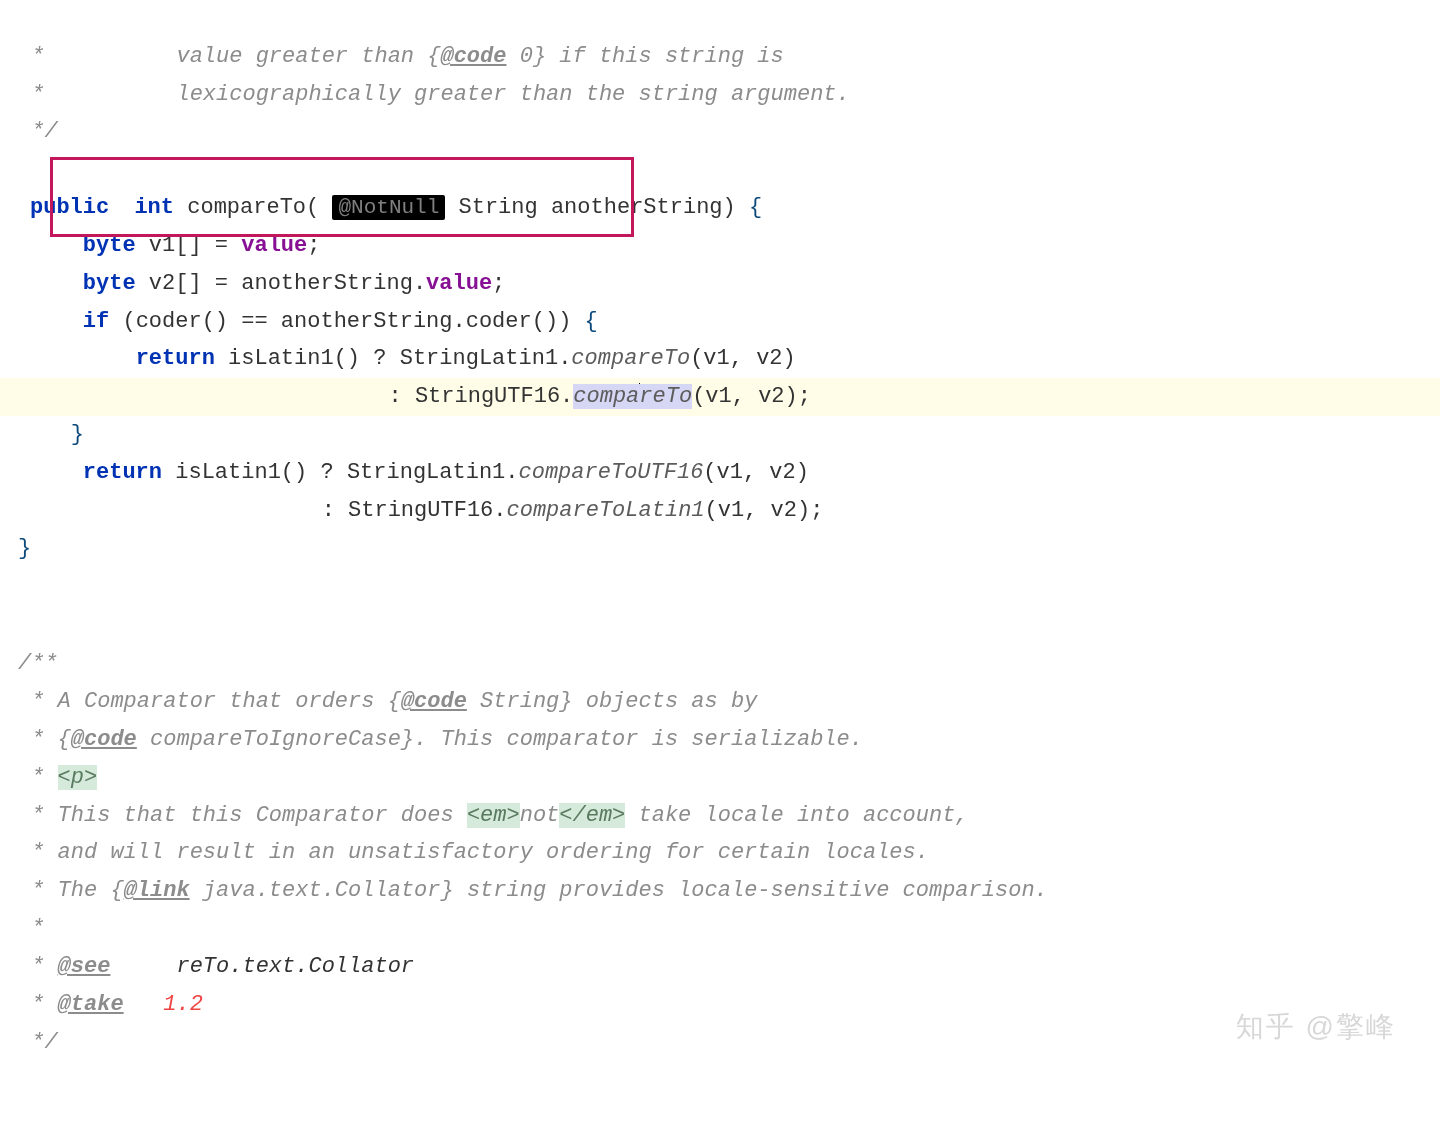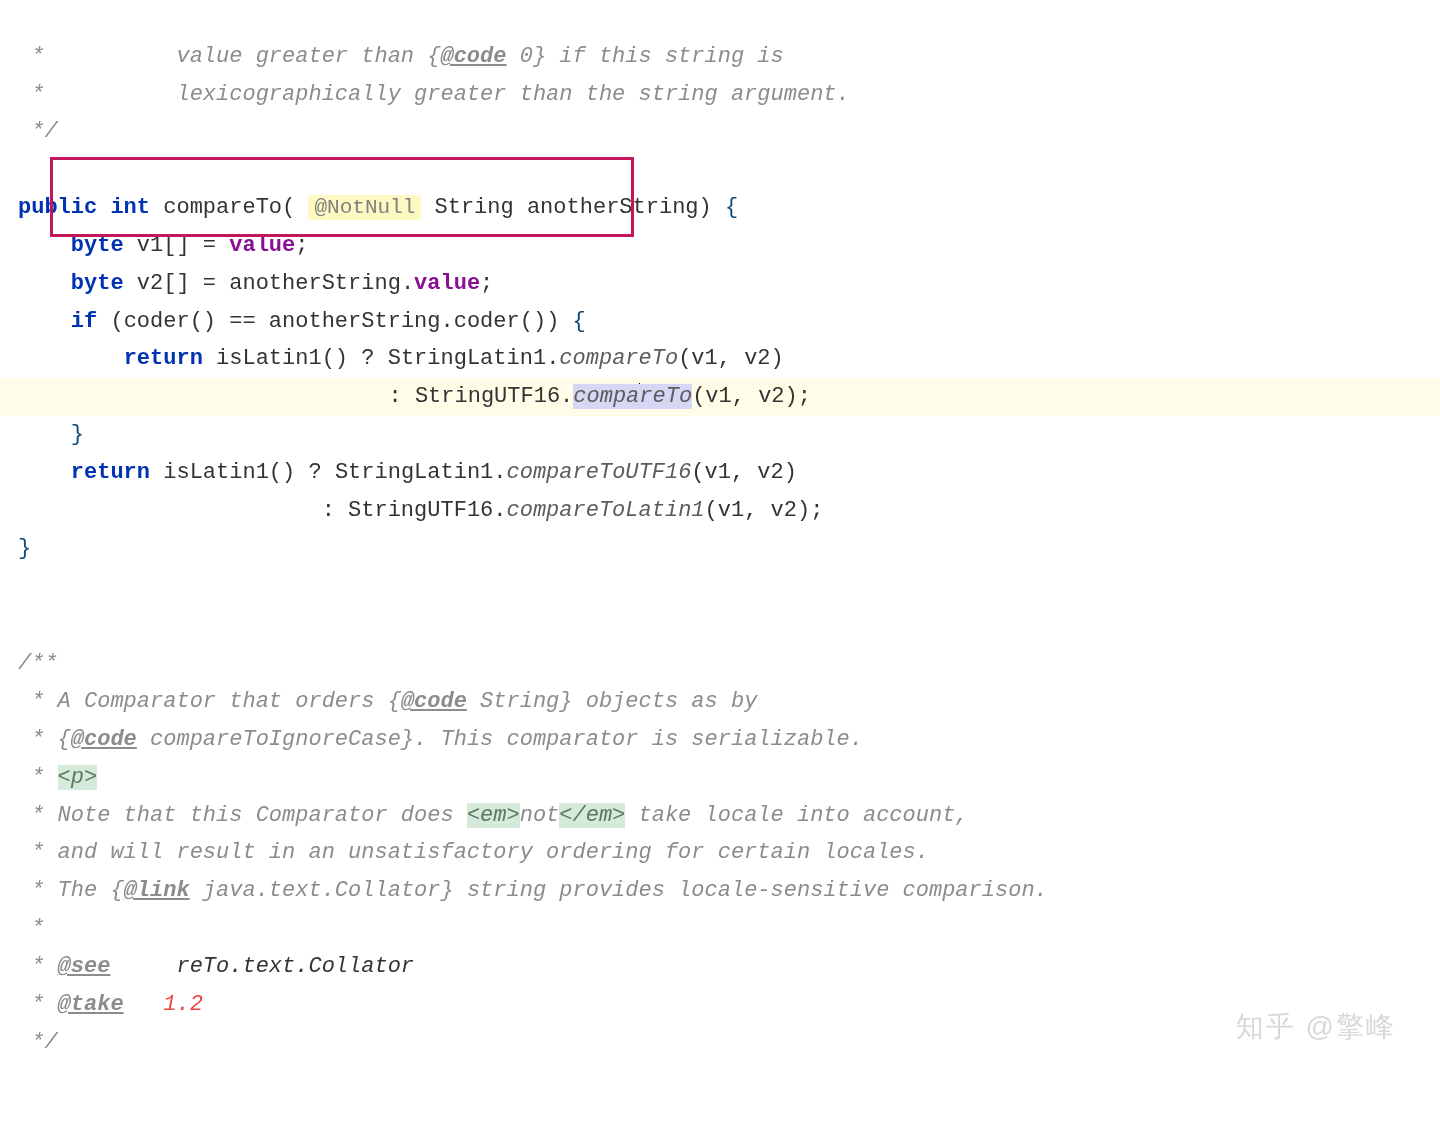--- a/index.html
+++ b/index.html
@@ -7,26 +7,26 @@
     font-family: "Menlo", "Consolas", "Courier New", monospace;
     font-size: 22px;
     line-height: 1.72;
     background: #ffffff;
     color: #333333;
     width: 1440px;
     padding: 0 18px 20px 18px;
     position: relative;
   }
   .code-block { white-space: pre; }
-  .kw { color: #0033b3; font-weight: bold; }
+  .kw { color: #0033b3; font-weight: bold; margin-left: 12px; }
   .comment { color: #8c8c8c; font-style: italic; }
   .tag { color: #8c8c8c; font-weight: bold; text-decoration: underline; }
   .field { color: #871094; font-weight: bold; }
   .method-static { color: #5c5c5c; font-style: italic; }
-  .annot { background: #fef9c3; color: #808080; font-style: normal; padding: 1px 6px; border-radius: 2px; font-size: 21px; }
+  .annot { background: #000000; color: #808080; font-style: normal; padding: 1px 6px; border-radius: 2px; font-size: 21px; }
   .ident { color: #333333; }
   .punct { color: #333333; }
   .brace-a { color: #0d4a7c; }
   .brace-b { color: #0d4a7c; }
 
   .highlight-line {
     background: #fffde7;
     display: inline-block;
     width: calc(100% + 36px);
     margin-left: -18px;
@@ -81,21 +81,21 @@
 <span><span class="brace-a">}</span></span>
 </div>
 
 <div class="gap"></div>
 
 <div class="code-block">
 <span class="comment">/**</span>
 <span class="comment"><span> * A Comparator that orders {</span><span class="tag">@code</span><span> String} objects as by</span></span>
 <span class="comment"><span> * {</span><span class="tag">@code</span><span> compareToIgnoreCase}. This comparator is serializable.</span></span>
 <span class="comment"><span> * </span><span class="html-hl">&lt;p&gt;</span></span>
-<span class="comment"><span> * Note that this Comparator does </span><span class="html-hl">&lt;em&gt;</span><span>not</span><span class="html-hl">&lt;/em&gt;</span><span> take locale into account,</span></span>
+<span class="comment"><span> * This that this Comparator does </span><span class="html-hl">&lt;em&gt;</span><span>not</span><span class="html-hl">&lt;/em&gt;</span><span> take locale into account,</span></span>
 <span class="comment"> * and will result in an unsatisfactory ordering for certain locales.</span>
 <span class="comment"><span> * The {</span><span class="tag">@link</span><span> java.text.Collator} string provides locale-sensitive comparison.</span></span>
 <span class="comment"> *</span>
 <span class="comment"><span> * </span><span class="tag">@see</span><span style="font-style:italic; color:#333333;">     reTo.text.Collator</span></span>
 <span class="comment"><span> * </span><span class="tag">@take</span><span style="font-style:italic; color:#ef4444;">   1.2</span></span>
 <span class="comment"> */</span>
 </div>
 
 <div class="watermark">知乎 @擎峰</div>
 

